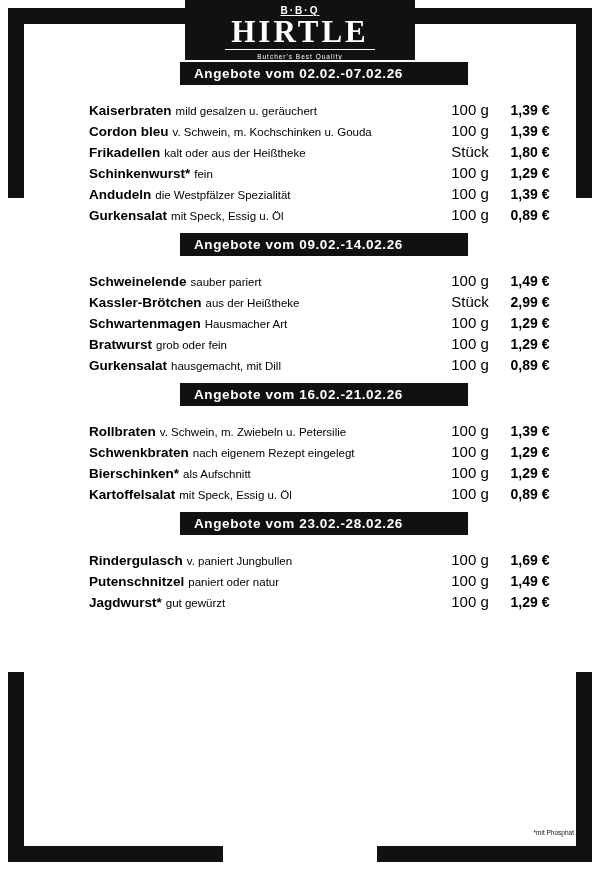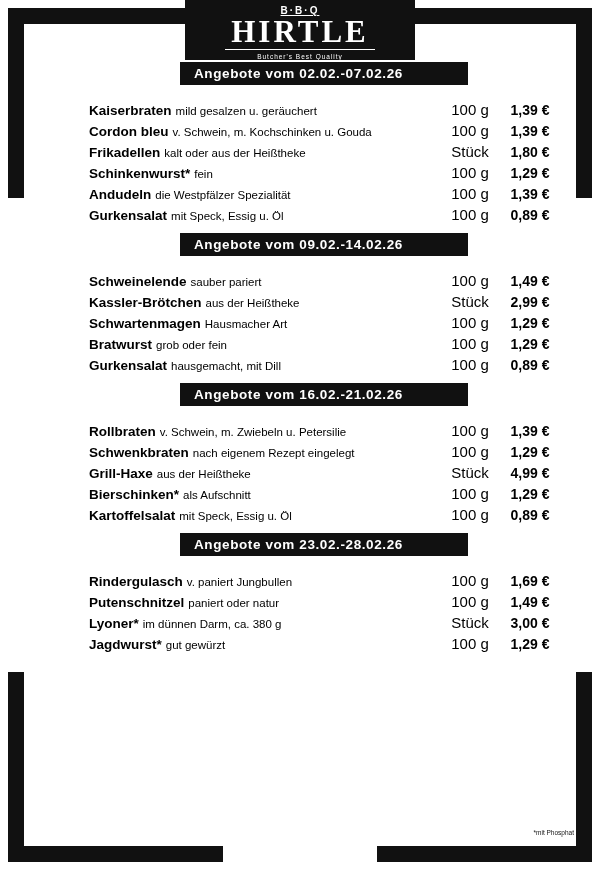--- a/index.html
+++ b/index.html
@@ -238,25 +238,20 @@
         <td class="name"><span>Rollbraten</span><span class="desc">v. Schwein, m. Zwiebeln u. Petersilie</span></td>
         <td class="unit">100 g</td>
         <td class="price">1,39 €</td>
       </tr>
       <tr>
         <td class="name"><span>Schwenkbraten</span><span class="desc">nach eigenem Rezept eingelegt</span></td>
         <td class="unit">100 g</td>
         <td class="price">1,29 €</td>
       </tr>
       <tr>
-        <td class="name"><span>Grill-Haxe</span><span class="desc">aus der Heißtheke</span></td>
-        <td class="unit">Stück</td>
-        <td class="price">4,99 €</td>
-      </tr>
-      <tr>
         <td class="name"><span>Bierschinken*</span><span class="desc">als Aufschnitt</span></td>
         <td class="unit">100 g</td>
         <td class="price">1,29 €</td>
       </tr>
       <tr>
         <td class="name"><span>Kartoffelsalat</span><span class="desc">mit Speck, Essig u. Öl</span></td>
         <td class="unit">100 g</td>
         <td class="price">0,89 €</td>
       </tr>
     </tbody>
@@ -271,25 +266,20 @@
         <td class="name"><span>Rindergulasch</span><span class="desc">v. paniert Jungbullen</span></td>
         <td class="unit">100 g</td>
         <td class="price">1,69 €</td>
       </tr>
       <tr>
         <td class="name"><span>Putenschnitzel</span><span class="desc">paniert oder natur</span></td>
         <td class="unit">100 g</td>
         <td class="price">1,49 €</td>
       </tr>
       <tr>
-        <td class="name"><span>Lyoner*</span><span class="desc">im dünnen Darm, ca. 380 g</span></td>
-        <td class="unit">Stück</td>
-        <td class="price">3,00 €</td>
-      </tr>
-      <tr>
         <td class="name"><span>Jagdwurst*</span><span class="desc">gut gewürzt</span></td>
         <td class="unit">100 g</td>
         <td class="price">1,29 €</td>
       </tr>
     </tbody>
       </table>
   </div>
 
 </div>
 

